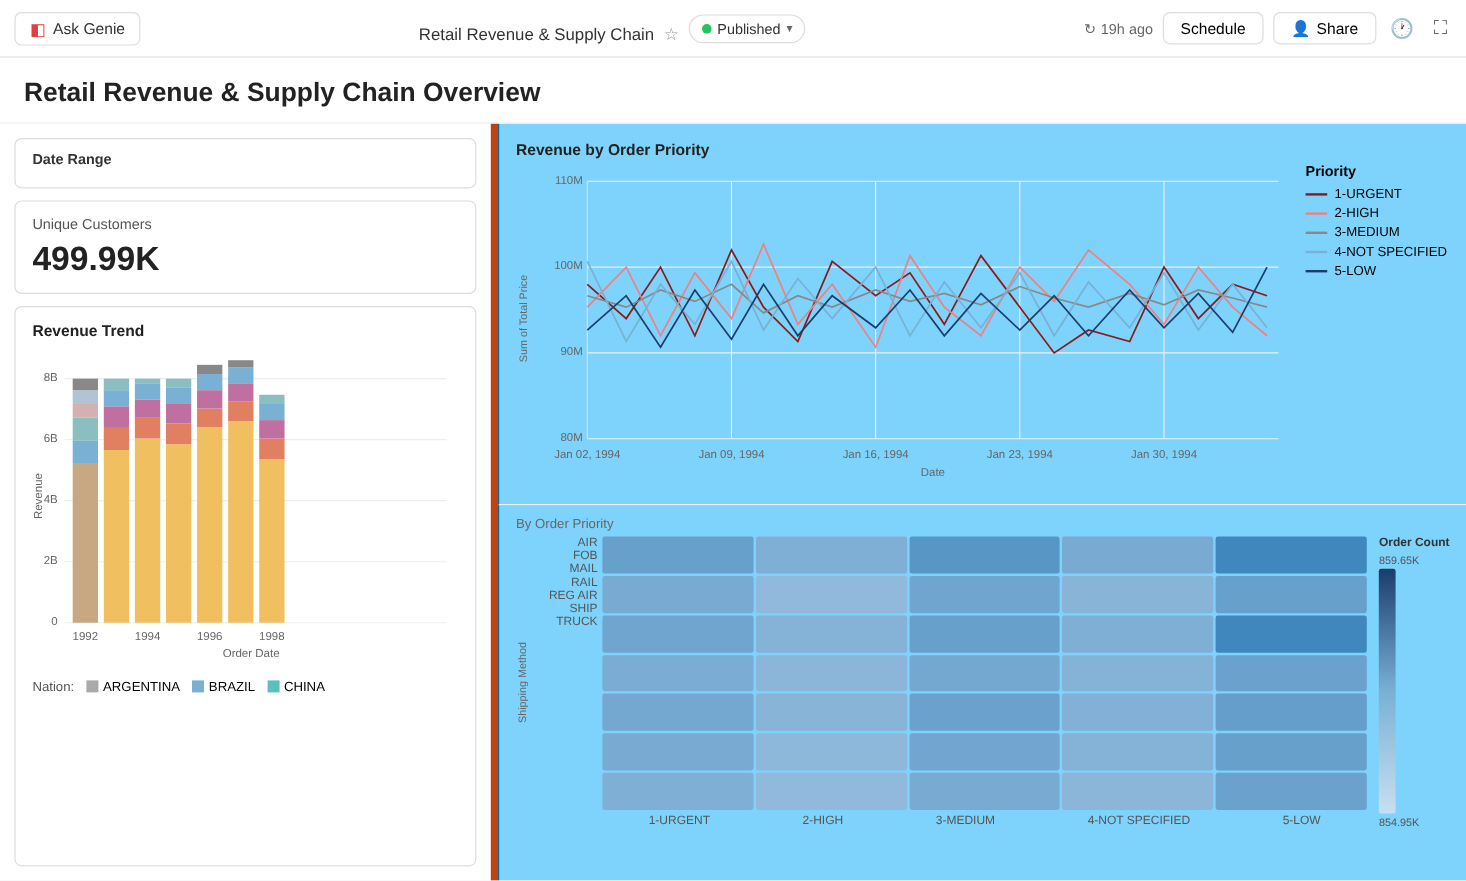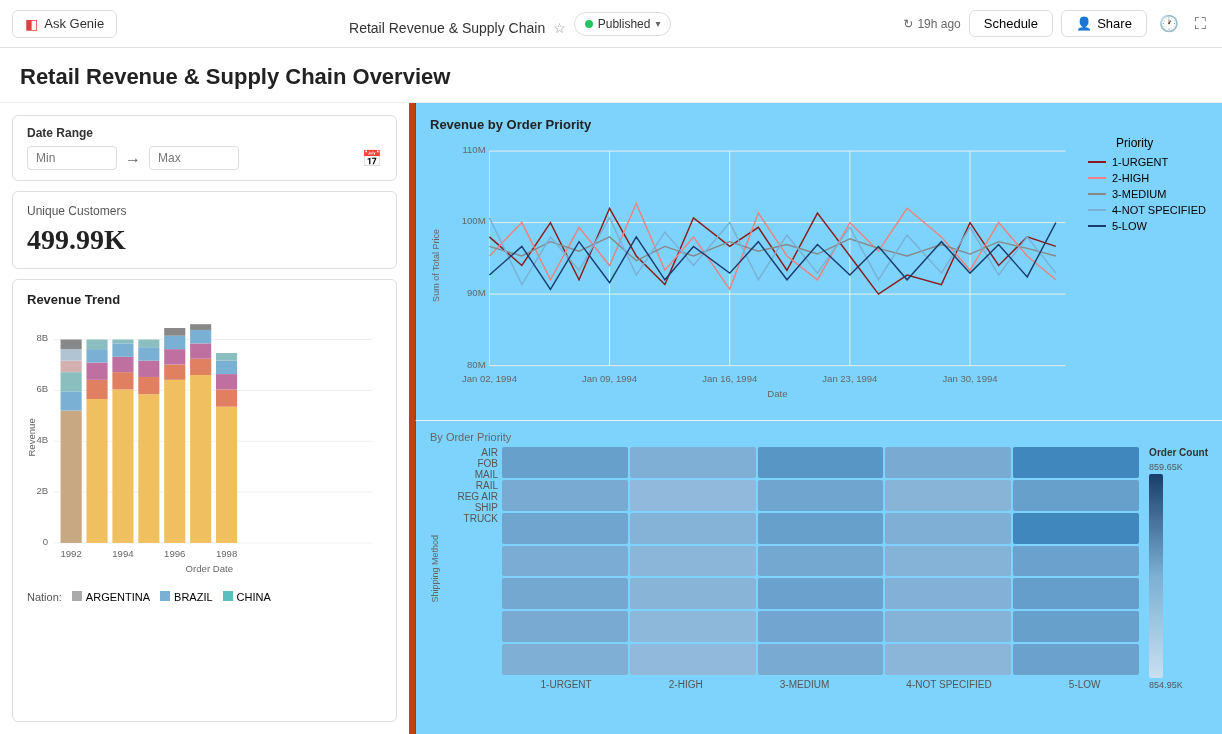--- a/index.html
+++ b/index.html
@@ -42,21 +42,21 @@
     .date-range-section { border: 1px solid #ddd; border-radius: 6px; padding: 10px 14px; }
     .date-range-label { font-size: 12px; color: #333; font-weight: 600; margin-bottom: 6px; }
     .date-range-inputs { display: flex; align-items: center; gap: 8px; }
     .date-input { border: 1px solid #ddd; border-radius: 4px; padding: 4px 8px; font-size: 12px; color: #aaa; width: 90px; }
     .date-arrow { color: #666; }
     .calendar-icon { color: #666; margin-left: auto; cursor: pointer; }
 
     .metrics-row { display: flex; gap: 10px; }
     .metric-card { flex: 1; border: 1px solid #ddd; border-radius: 6px; padding: 12px 14px; }
     .metric-label { font-size: 12px; color: #555; font-weight: 500; margin-bottom: 6px; }
-    .metric-value { font-size: 28px; font-weight: 700; color: #222; font-family: Liberation Serif, serif; }
+    .metric-value { font-size: 28px; font-weight: 700; color: #222; }
 
     .revenue-trend-card { border: 1px solid #ddd; border-radius: 6px; padding: 12px 14px; flex: 1; }
     .chart-title { font-size: 13px; font-weight: 600; color: #222; }
     .chart-subtitle { font-size: 11px; color: #666; margin-bottom: 6px; }
 
     
     .bar-chart-container { position: relative; width: 100%; height: 280px; }
     .bar-chart-svg { width: 100%; height: 100%; }
 
     
@@ -67,21 +67,21 @@
     
     .right-panel { flex: 1; display: flex; flex-direction: column; gap: 0; overflow: hidden; }
     .chart-card { background: #7dd3fc; border-left: 1px solid #0369a1; padding: 14px; }
     .chart-card-top { flex: 1; border-bottom: 1px solid #eee; }
     .chart-card-bottom { flex: 1; }
 
     
     .line-chart-area { display: flex; gap: 8px; }
     .line-chart-svg-wrap { flex: 1; }
     .legend-panel { min-width: 120px; padding-top: 4px; }
-    .legend-title { font-size: 12px; font-weight: 400; margin-bottom: 6px; margin-left: 28px; }
+    .legend-title { font-size: 12px; font-weight: 700; margin-bottom: 6px; }
     .legend-line-item { display: flex; align-items: center; gap: 6px; font-size: 11px; margin-bottom: 4px; }
     .legend-line { width: 18px; height: 2px; display: inline-block; }
     .heatmap-y-labels { display: flex; flex-direction: column; justify-content: space-around; padding: 4px 0; font-size: 10px; color: #555; text-align: right; min-width: 52px; }
 
     .chart-section-title { font-size: 13px; font-weight: 600; color: #222; }
     .chart-section-subtitle { font-size: 11px; color: #666; margin-bottom: 4px; }
 
     .axis-label { font-size: 10px; fill: #666; }
   </style>
 </head>
@@ -124,26 +124,20 @@
   <div class="page-header">
     <h1 class="page-title">Retail Revenue &amp; Supply Chain Overview</h1>
   </div>
 
   <div class="content-area">
 
     <div class="left-panel">
 
       <div class="date-range-section">
         <div class="date-range-label">Date Range</div>
-        <div class="date-range-inputs">
-          <input class="date-input" type="text" placeholder="Min" style="">
-          <span class="date-arrow">→</span>
-          <input class="date-input" type="text" placeholder="Max" style="">
-          <span class="calendar-icon">📅</span>
-        </div>
       </div>
 
       <div class="metrics-row">
         <div class="metric-card">
           <div class="metric-label">Unique Customers</div>
           <div class="metric-value">499.99K</div>
         </div>
       </div>
 
       <div class="revenue-trend-card">

